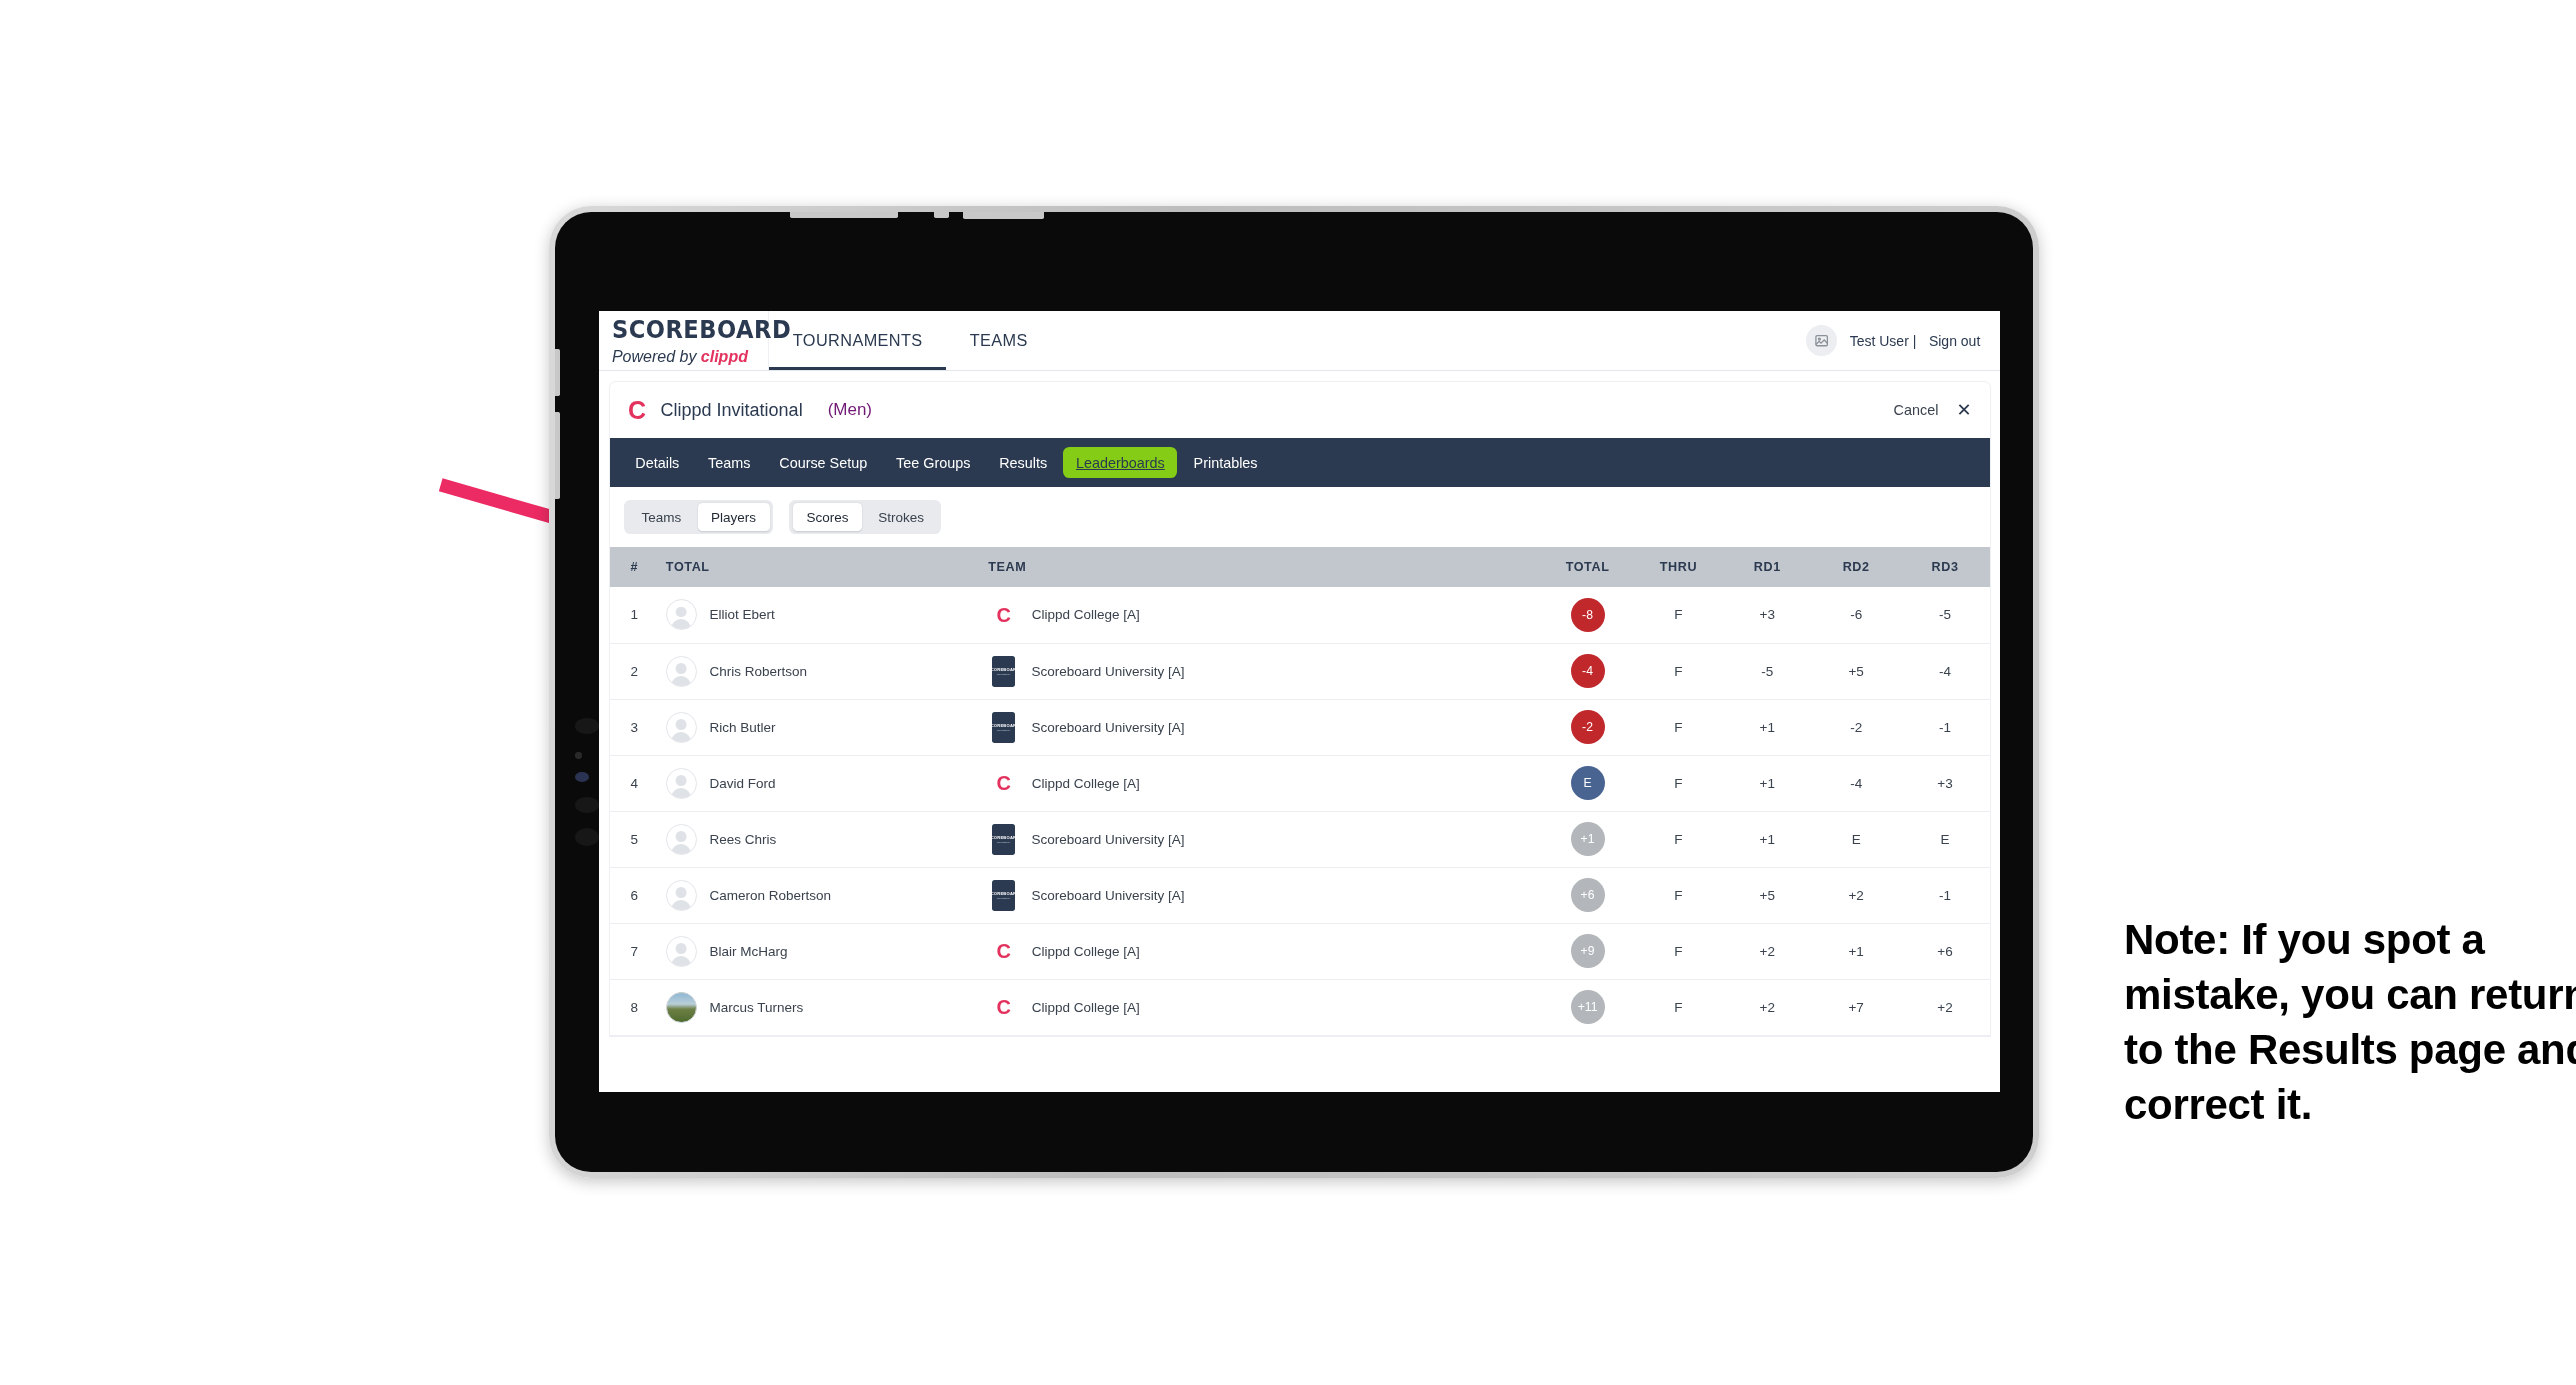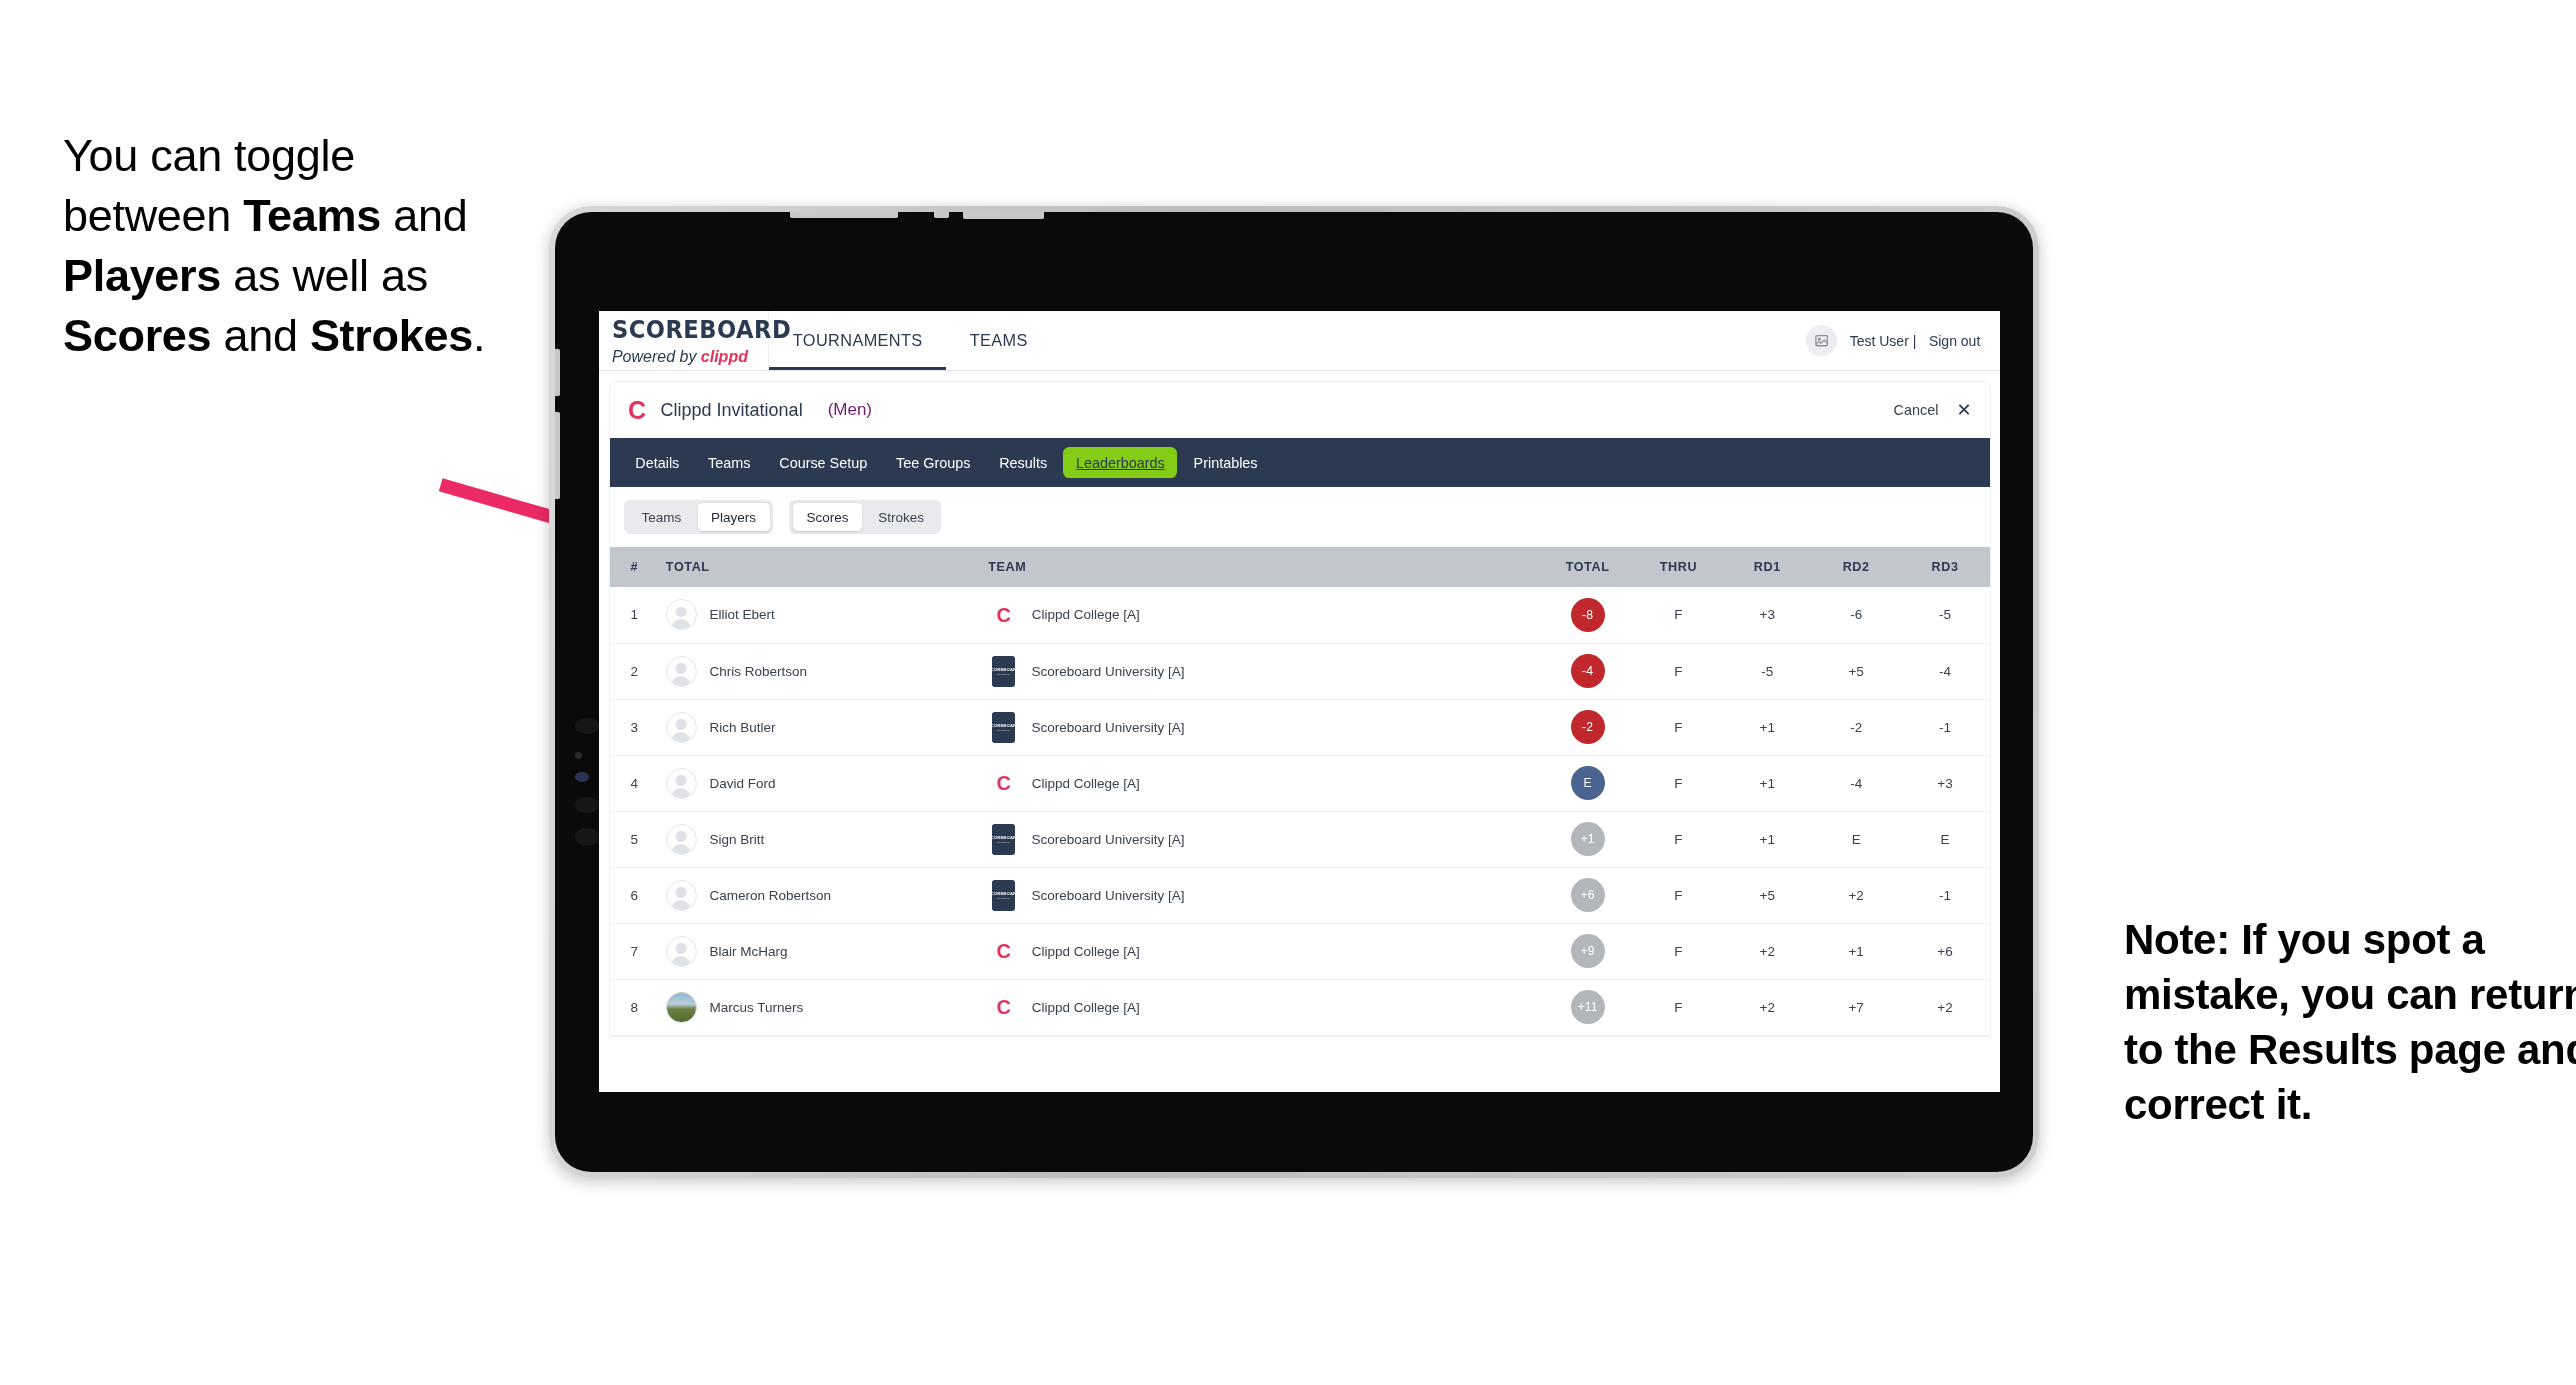--- a/index.html
+++ b/index.html
@@ -190,21 +190,20 @@
   .badge.red  { background:#c0282c; }
   .badge.blue { background:#4a6491; }
   .badge.gray { background:#b3b6ba; }
   td.sc { text-align:center; color:#39424d; font-size:13.5px; }
 </style>
 </head>
 <body>
 
 <div id="stage">
 
-  <div class="annot" id="annot-left"><span>You can toggle between </span><b>Teams</b><span> and </span><b>Players</b><span> as well as </span><b>Scores</b><span> and </span><b>Strokes</b><span>.</span></div>
 
   <svg id="arrow-svg" viewBox="0 0 300 120">
     <g id="arrow-g">
       <line x1="58" y1="22" x2="218" y2="68" stroke="#ec2a63" stroke-width="15" stroke-linecap="butt"></line>
       <polygon points="212,34 268,70 208,90" fill="#ec2a63"></polygon>
     </g>
   </svg>
 
   <div id="tablet">
     <div id="tablet-screen-bezel">
@@ -397,21 +396,21 @@
                   <td class="sc">+3</td>
                 </tr>
                 <tr>
                   <td class="num">5</td>
                   <td>
                     <div class="cell-flex">
                       <div class="pl-avatar">
                         <div class="head"></div>
                         <div class="body"></div>
                       </div>
-                      <span>Sign Britt</span>
+                      <span>Rees Chris</span>
                     </div>
                   </td>
                   <td>
                     <div class="cell-flex">
                       <div class="team-logo-sb">
                         <div class="t1">SCOREBOARD</div>
                         <div class="t2">UNIVERSITY</div>
                       </div>
                       <span>Scoreboard University [A]</span>
                     </div>

